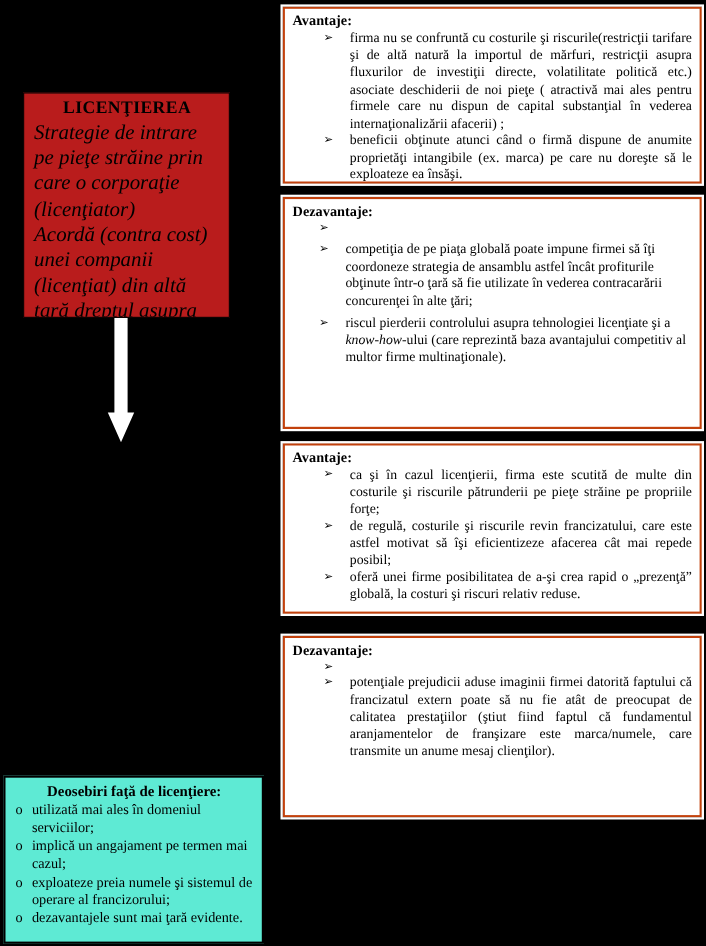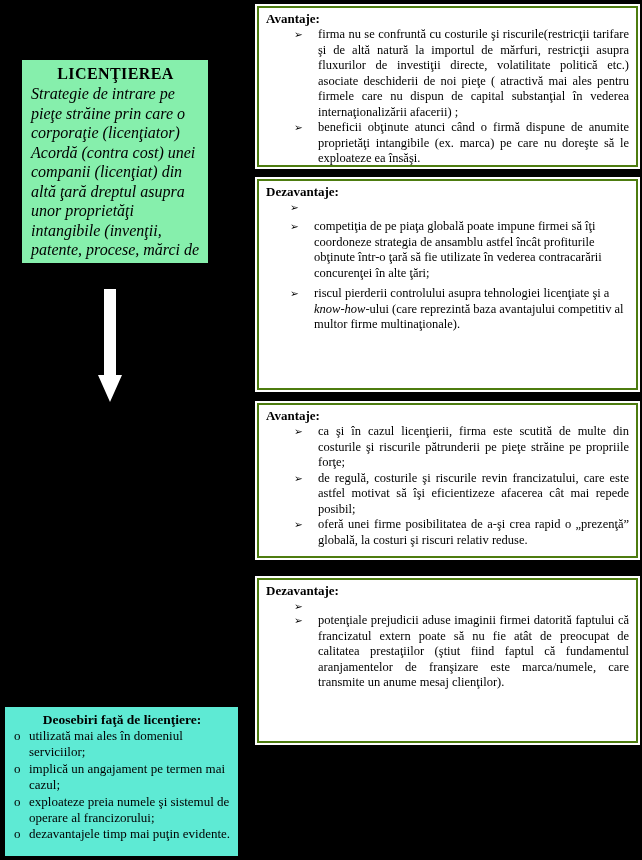--- a/index.html
+++ b/index.html
@@ -11,47 +11,47 @@
   }
   .canvas {
     position: relative;
     width: 642px; height: 860px;
     background: #000;
     overflow: hidden;
   }
 
   
   .license-box {
-    position: absolute; left: 21px; top: 59px;
+    position: absolute; left: 21px; top: 84px;
     width: 188px; height: 205px;
-    background: #86efac;
+    background: #b91c1c;
     border: 1px solid #000;
     padding: 5px 8px 4px 9px;
     overflow: hidden;
   }
   .license-title {
     font-weight: bold; text-align: center;
     font-size: 16px; letter-spacing: .4px;
     margin-bottom: 1px;
   }
   .license-body p {
     font-style: italic;
-    font-size: 16px; line-height: 1.22;
+    font-size: 19px; line-height: 1.22;
   }
 
   
   .down-arrow {
     position: absolute; left: 97px; top: 289px;
   }
 
   
   .panel {
     position: absolute; left: 257px; width: 381px;
     background: #fff;
-    border: 2px solid #4d7c0f;
+    border: 2px solid #c2410c;
     outline: 2px solid #fff;
     padding: 3px 7px 3px 7px;
     font-size: 12.5px; line-height: 1.24;
     overflow: hidden;
   }
   .panel-1 { top: 6px;   height: 161px; }
   .panel-2 { top: 179px; height: 211px; }
   .panel-3 { top: 403px; height: 155px; }
   .panel-4 { top: 578px; height: 165px; }
   .panel-heading { font-weight: bold; font-size: 13px; }
@@ -175,18 +175,18 @@
         <div class="bullet-item">
           <span class="bullet-marker">o</span>
           <span class="bullet-text">implică un angajament pe termen mai cazul;</span>
         </div>
         <div class="bullet-item">
           <span class="bullet-marker">o</span>
           <span class="bullet-text">exploateze preia numele şi sistemul de operare al francizorului;</span>
         </div>
         <div class="bullet-item">
           <span class="bullet-marker">o</span>
-          <span class="bullet-text">dezavantajele timp mai puţin evidente.</span>
+          <span class="bullet-text">dezavantajele sunt mai ţară evidente.</span>
         </div>
       </div>
   </div>
 
 </div>
 
 </body></html>

